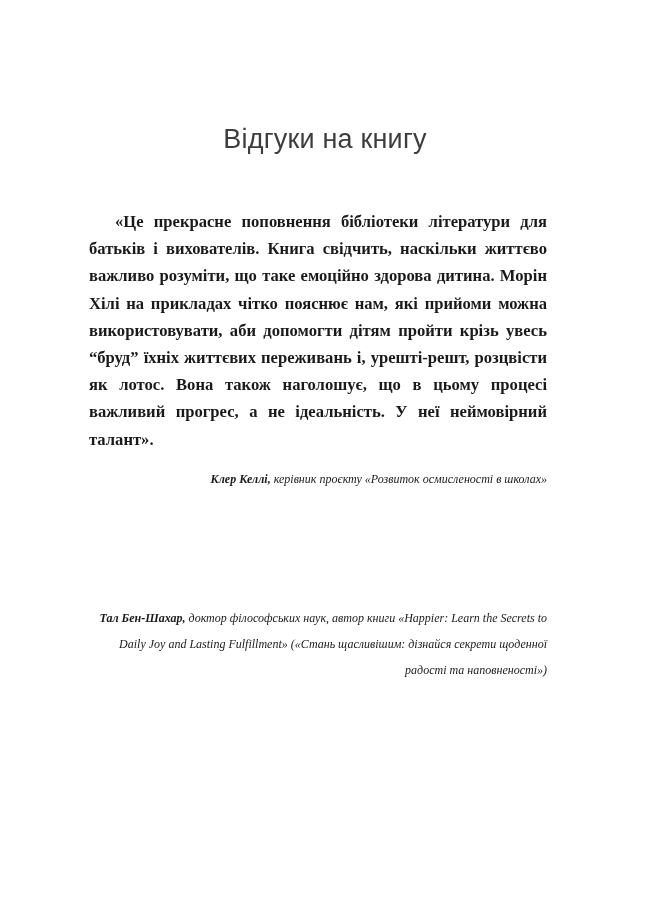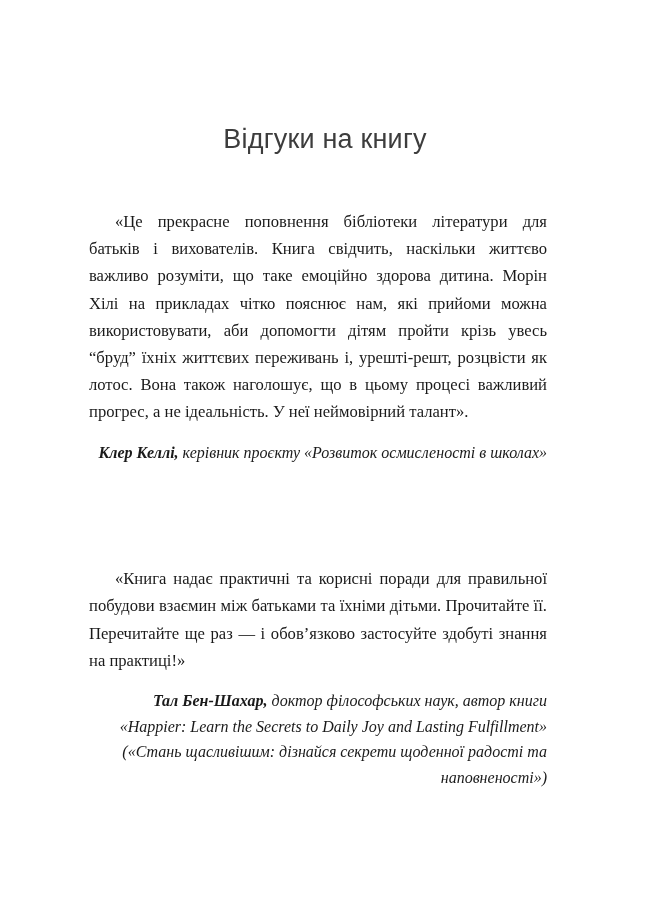--- a/index.html
+++ b/index.html
@@ -36,31 +36,31 @@
     position: absolute;
     top: 208px;
     left: 89px;
     width: 458px;
   }
   .testimonial {
     margin: 0;
   }
   .testimonial-text {
     font-size: 16.6px;
-    font-weight: 400;
+    font-weight: 700;
     line-height: 27.2px;
     text-align: justify;
     text-indent: 26px;
     margin: 0;
     color: #1a1a1a;
     -webkit-hyphens: manual;
     hyphens: manual;
   }
   .attribution {
-    font-size: 16px;
+    font-size: 12px;
     font-style: italic;
     line-height: 25.6px;
     text-align: right;
     margin: 0;
     color: #1a1a1a;
   }
   .attribution .who {
     font-weight: 700;
   }
   .gap-after-text  { height: 14px; }
@@ -84,19 +84,18 @@
 
     <div class="gap-after-attr"></div>
 
     <div class="testimonial">
       <div class="gap-after-text"></div>
     </div>
 
     <div class="gap-after-attr2"></div>
 
     <div class="testimonial">
-      <p class="testimonial-text">«Книга надає практичні та корисні поради для правильної побудови взаємин між батьками та їхніми дітьми. Прочитайте її. Перечитайте ще раз — і обов’язково застосуйте здобуті знання на практиці!»</p>
       <div class="gap-after-text"></div>
       <p class="attribution"><span class="who">Тал Бен-Шахар,</span><span> доктор філософських наук, автор книги «Happier: Learn the Secrets to Daily Joy and Lasting Fulfillment» («Стань щасливішим: дізнайся секрети щоденної радості та наповненості»)</span></p>
     </div>
 
   </div>
 </div>
 
 </body></html>

